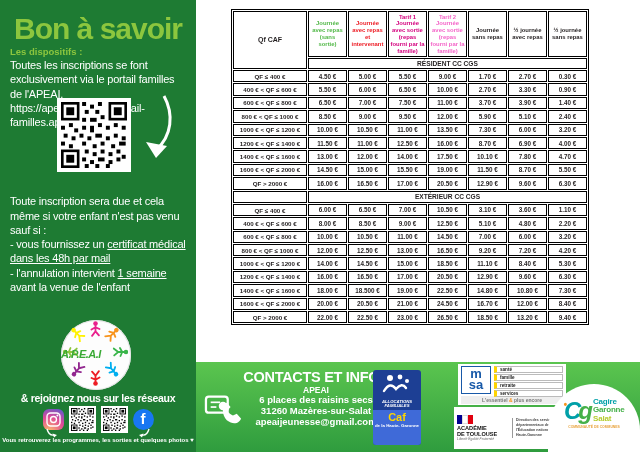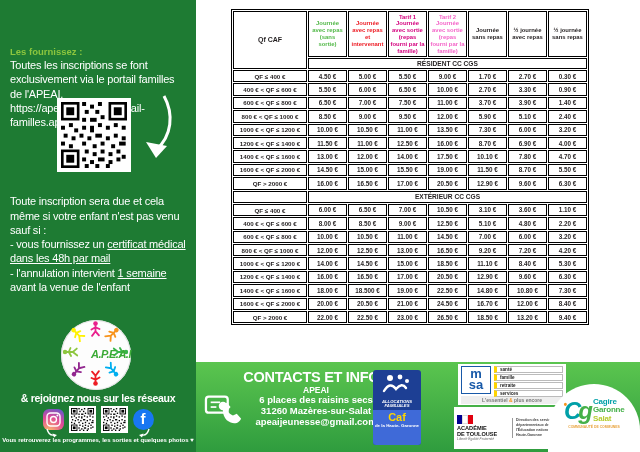--- a/index.html
+++ b/index.html
@@ -16,21 +16,21 @@
           font-weight:400; line-height:1.3; letter-spacing:-0.2px; }
   .p1 { top:58px; }
   .p2 { top:180px; }
   .u { text-decoration:underline; }
   .qr-big { position:absolute; left:57px; top:98px; width:74px; height:74px; background:#fff; padding:4px; }
   .qr-big svg, .qr-small svg { width:100%; height:100%; display:block; }
   .dl-arrow { position:absolute; left:140px; top:92px; }
 
   .apeai-logo { position:absolute; left:61px; top:320px; width:70px; height:70px; background:#fdfdfd;
                 border-radius:50%; box-shadow:0 0 0 1px #e2e2e2 inset; }
-  .apeai-text { position:absolute; left:0; top:28px; width:70px; text-align:right;
+  .apeai-text { position:absolute; left:0; top:28px; width:70px; text-align:left;
                 color:#3aaa35; font-size:11px; font-weight:800; font-style:italic; letter-spacing:-0.5px; }
   .kid { position:absolute; width:13px; height:16px; }
 
   .social-head { position:absolute; top:392px; left:0; width:196px; text-align:center;
                  color:#fff; font-size:10.5px; font-weight:800; letter-spacing:-0.3px; }
   .social-row { position:absolute; top:405px; left:0; width:196px; height:28px; display:flex;
                 justify-content:center; align-items:center; gap:5px; }
   .insta { width:21px; height:21px; border-radius:6px;
            background:radial-gradient(circle at 30% 110%, #fdc468 0%, #df4996 55%, #4f5bd5 100%);
            display:flex; align-items:center; justify-content:center; }
@@ -183,21 +183,22 @@
     <symbol id="mini-arrow" viewBox="0 0 12 10">
       <path d="M1 1 Q3 8 8 7" stroke="#fff" stroke-width="1.4" fill="none"></path>
       <path d="M11 7 l-4.5 -1.5 1.5 4 z" fill="#fff"></path>
     </symbol>
   </defs>
 </svg>
 
 <div class="page">
 
   <div class="left-panel">
-    <div class="insc-head">Les fournissez :</div>
+    <div class="title">Bon à savoir</div>
+    <div class="insc-head">Les dispositifs :</div>
     <p class="para p1">
       <span>Toutes les inscriptions se font exclusivement via le portail familles de l'APEAI.</span><br>
       <span>https://apeaijeunesse.portail-familles.app/home</span>
     </p>
 
     <div class="qr-big">
       <svg>
           <use href="#qr"></use>
         </svg>
     </div>

